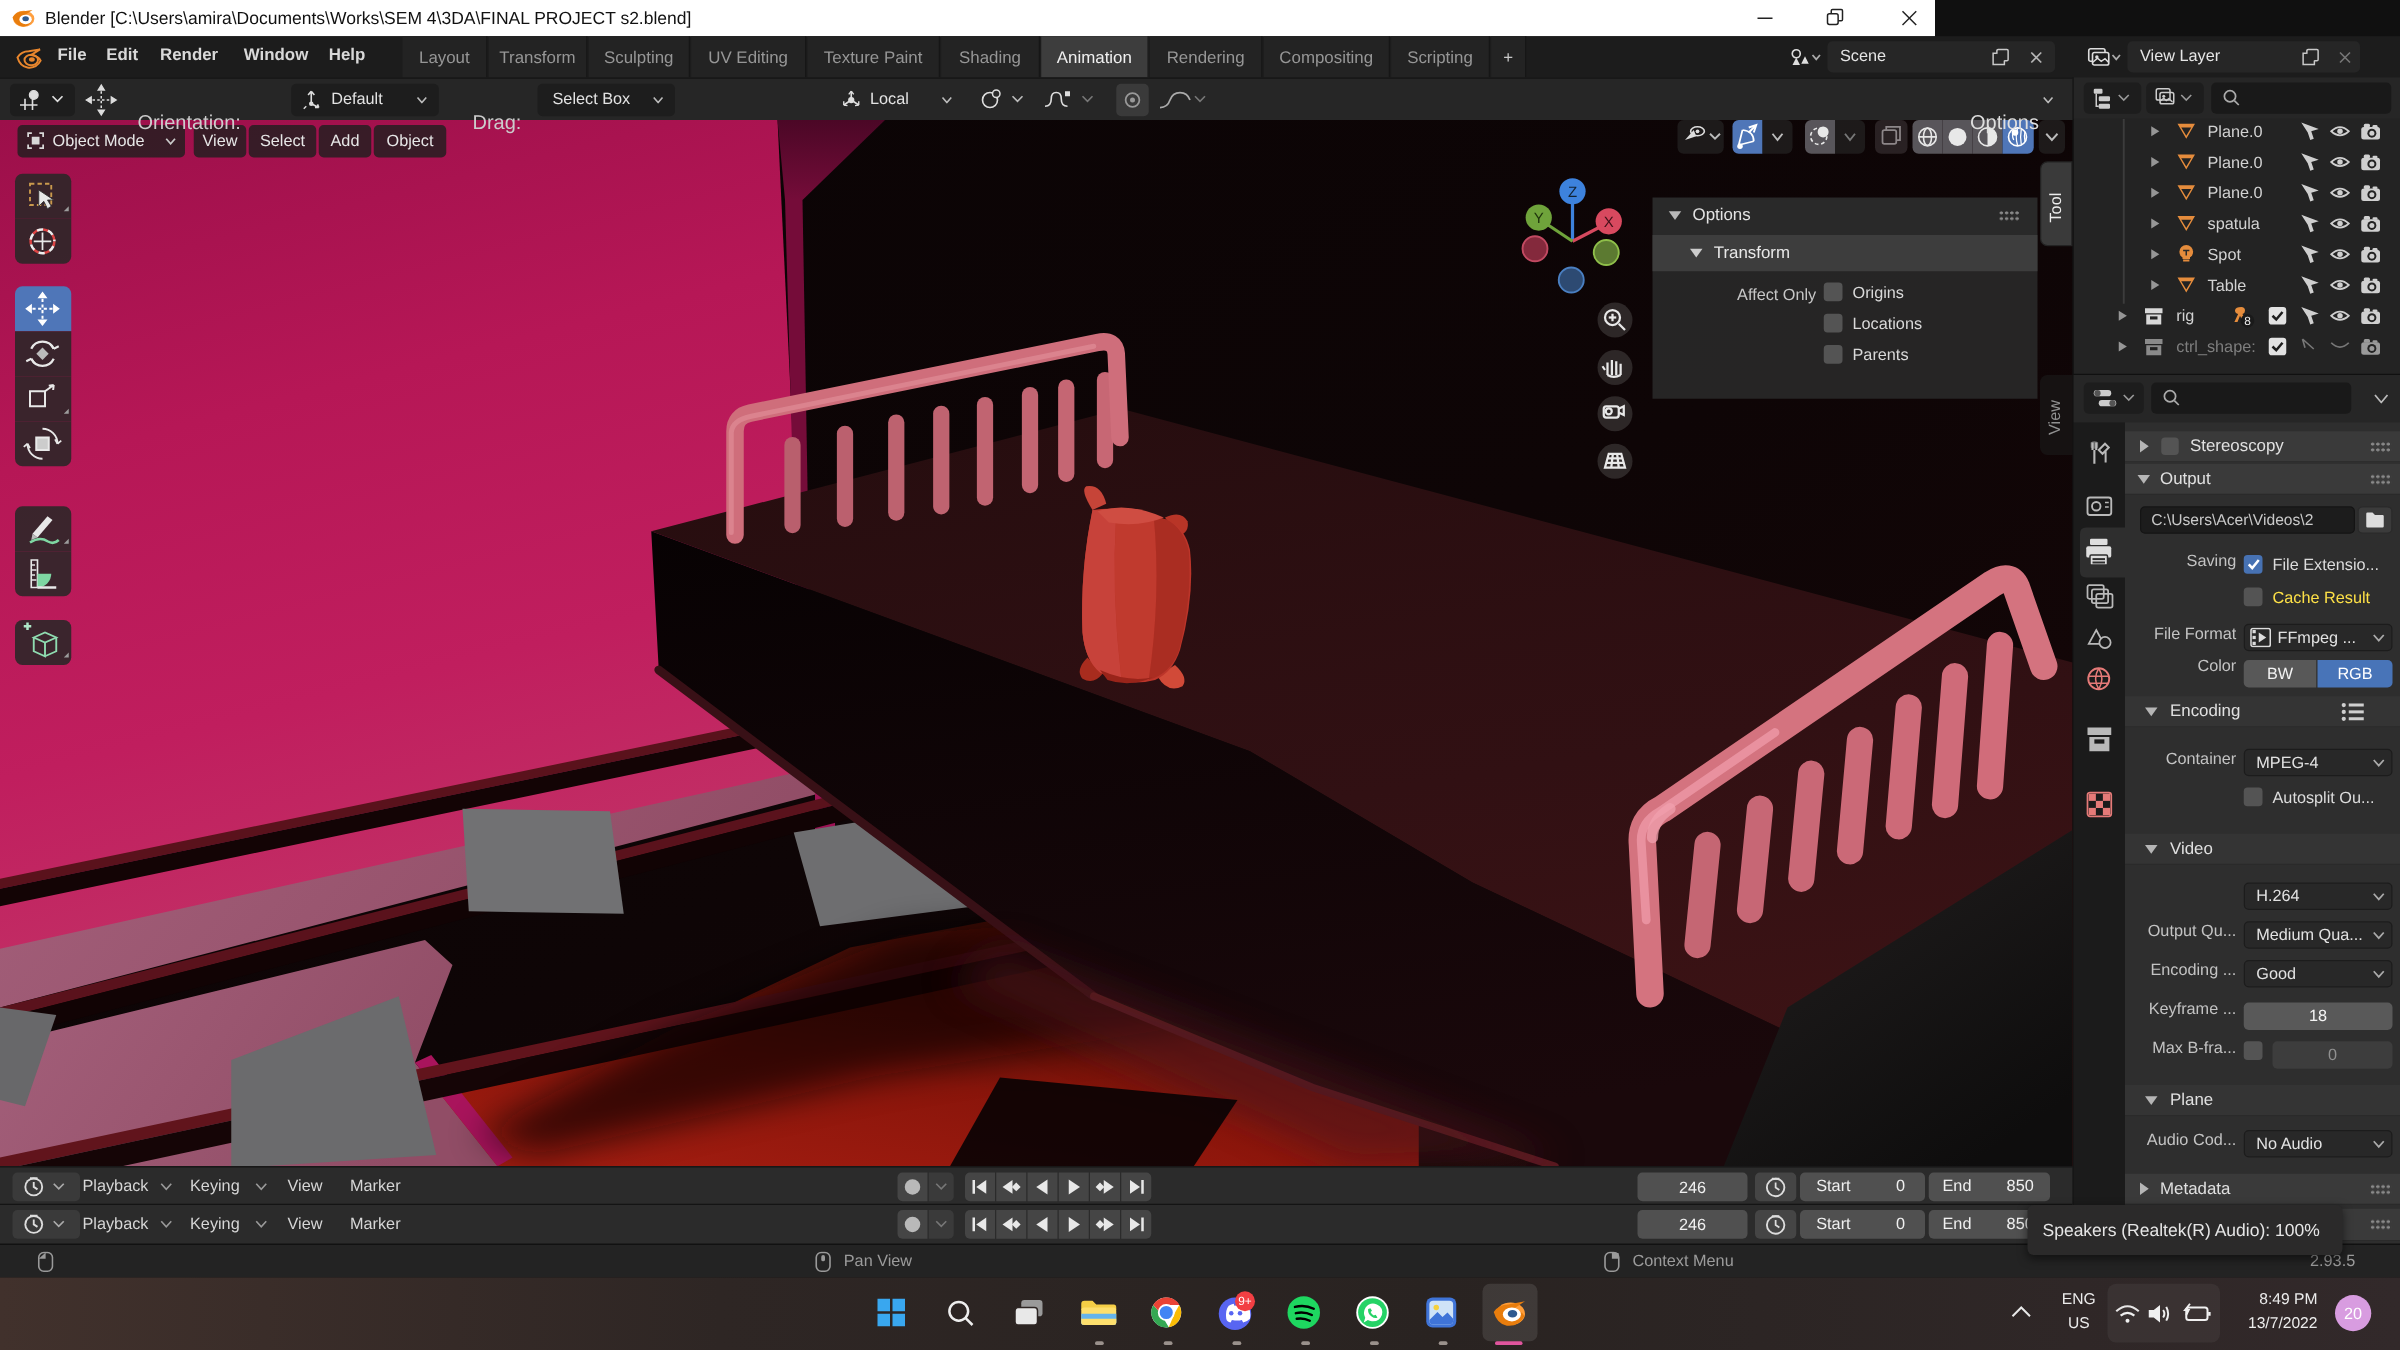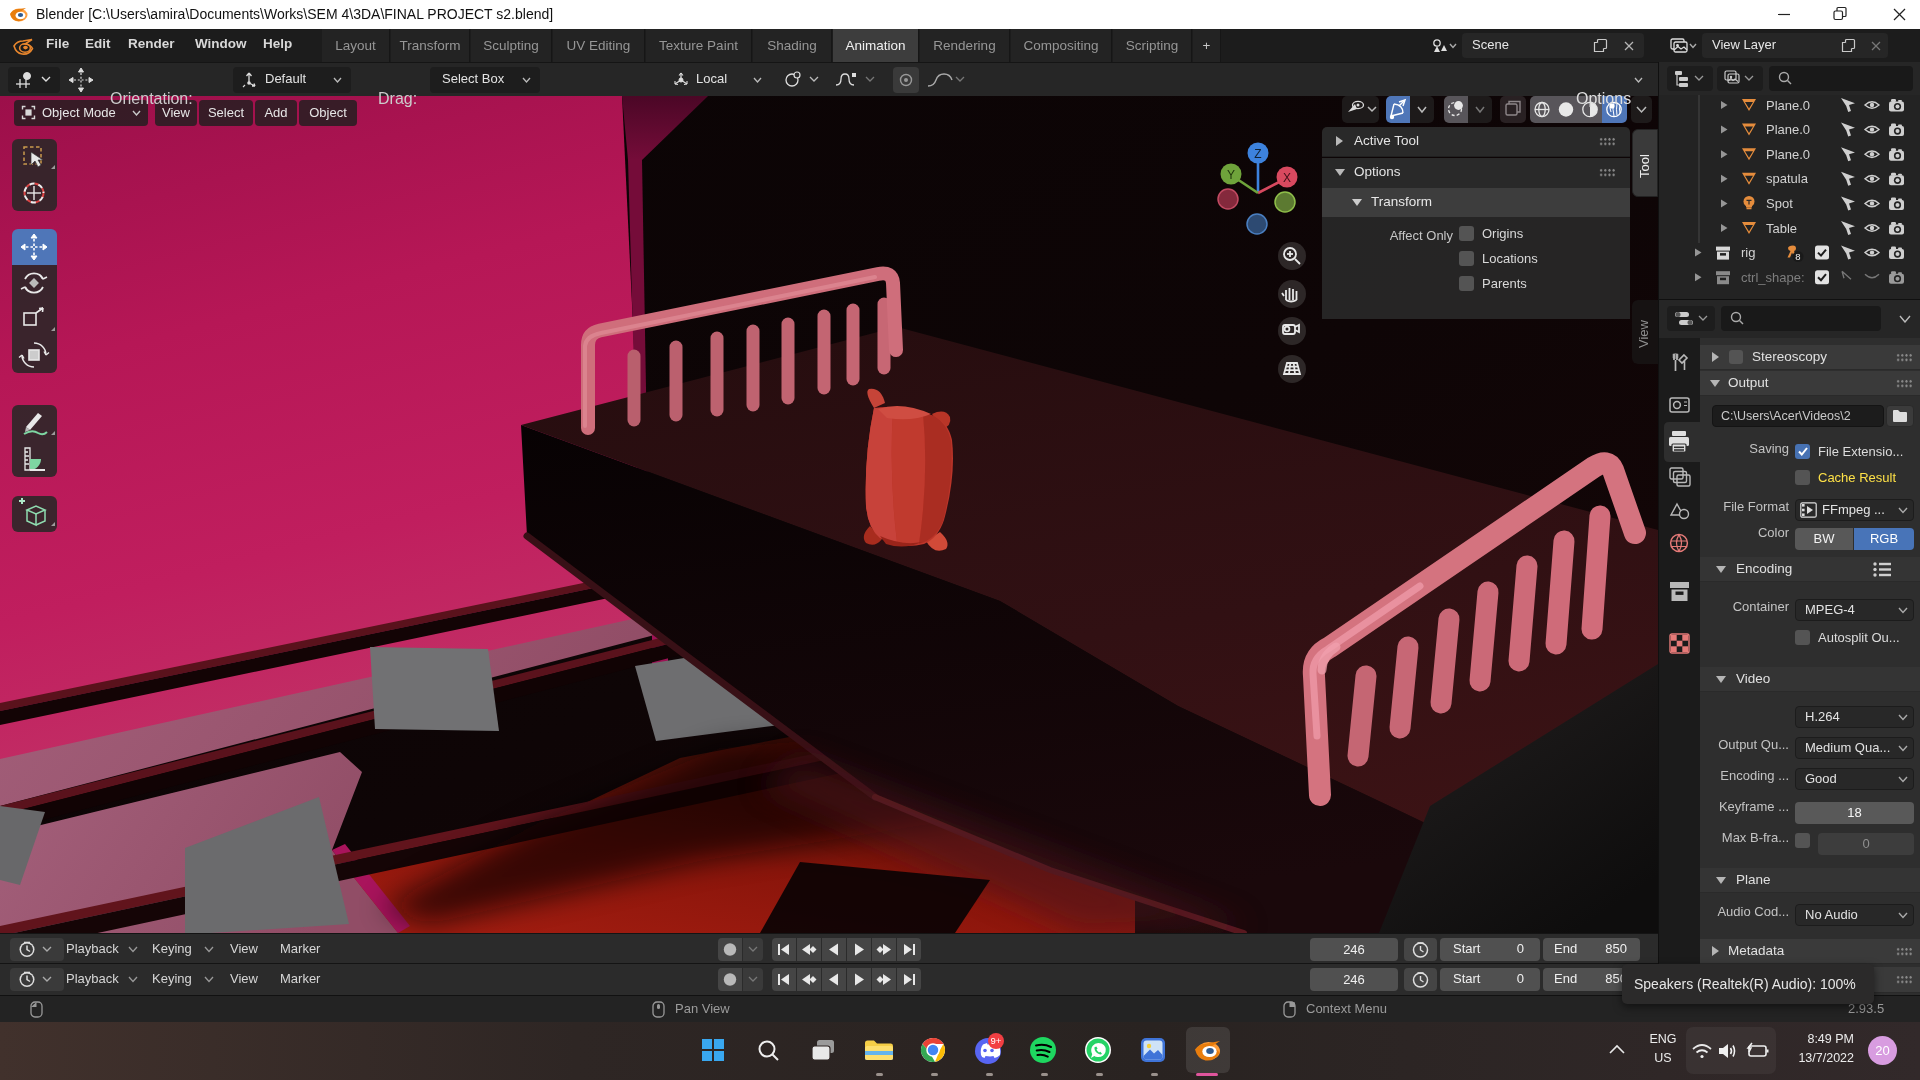--- a/index.html
+++ b/index.html
@@ -1,21 +1,21 @@
 <!DOCTYPE html>
 <html><head>
 <meta charset="utf-8">
 <style>
   * { margin:0; padding:0; box-sizing:border-box; }
   html,body { width:1920px; height:1080px; background:#000; }
   body { font-family:"Liberation Sans", sans-serif; }
   #root { position:relative; width:1920px; height:1080px; overflow:hidden; background:#101010; }
   .abs { position:absolute; }
   
-  #titlebar { left:0; top:0; width:1920px; height:29px; background:#ffffff; color:#111; font-size:14px; }
+  #titlebar { left:0; top:0; width:1548px; height:29px; background:#ffffff; color:#111; font-size:14px; }
   #titlebar .ttext { position:absolute; left:36px; top:6px; letter-spacing:0; }
   
   #menubar { left:0; top:29px; width:1920px; height:33px; background:#1c1c1c; }
   .menuitem { position:absolute; top:7px; color:#d8d8d8; font-size:13.5px;font-weight:bold; }
   .wtab { position:absolute; top:0; height:33px; line-height:33px; text-align:center; color:#969696; font-size:13.5px; background:#232323; border-right:1px solid #161616; }
   .wtab.active { background:#3d3d3d; color:#f0f0f0; }
   
   #toolrow { left:0; top:62px; width:1658px; height:34px; background:#262626; border-top:1px solid #151515; }
   .trlabel { position:absolute; top:3px; color:#cccccc; font-size:16px;margin-top:24px; }
   .dd { position:absolute; background:#1d1d1d; border-radius:4px; color:#e3e3e3; font-size:13px; }
@@ -367,25 +367,20 @@
 <div class="toolbtn" style="top:496px;border-radius:6px">
   <svg width="45" height="36" viewBox="0 0 45 36" fill="none" stroke="#8fdcb0" stroke-width="1.5">
         <path d="M15,14 L24,10 L33,14 L24,18 Z"></path>
         <path d="M15,14 L15,25 L24,29 L24,18"></path>
         <path d="M33,14 L33,25 L24,29"></path>
         <path d="M10,8 L10,2 M7,5 L13,5" stroke="#aee8c8" stroke-width="2"></path>
         <path d="M39,30 L43,30 L43,26 Z" fill="#9c9c9c" stroke="none"></path>
       </svg>
 </div>
 
-<div class="nphdr" style="top:127px;height:30px;border-bottom:1px solid #1f1f1f;border-radius:5px 5px 0 0">
-  <span style="position:absolute;left:14px;top:9px;width:0;height:0;border-left:7px solid #b8b8b8;border-top:5px solid transparent;border-bottom:5px solid transparent"></span>
-  <span style="position:absolute;left:32px;top:6px">Active Tool</span>
-  <div class="dots" style="right:14px;top:10px"></div>
-</div>
 <div class="nphdr" style="top:158px;height:30px">
   <span style="position:absolute;left:13px;top:11px;width:0;height:0;border-top:7px solid #b8b8b8;border-left:5px solid transparent;border-right:5px solid transparent"></span>
   <span style="position:absolute;left:32px;top:6px">Options</span>
   <div class="dots" style="right:14px;top:10px"></div>
 </div>
 <div class="abs" style="left:1322px;top:188px;width:308px;height:131px;background:rgba(40,40,40,0.93)">
   <div class="abs" style="left:0;top:0;width:308px;height:29px;background:#3d3d3d">
     <span style="position:absolute;left:30px;top:11px;width:0;height:0;border-top:7px solid #cccccc;border-left:5px solid transparent;border-right:5px solid transparent"></span>
     <span style="position:absolute;left:49px;top:6px;color:#e8e8e8;font-size:13.5px">Transform</span>
   </div>

